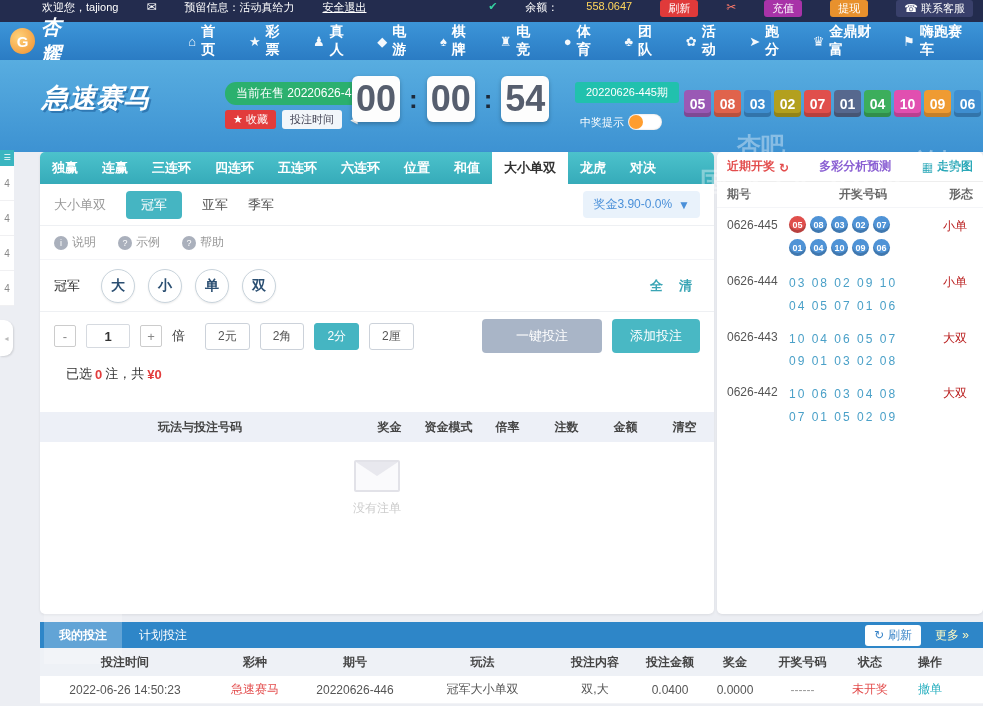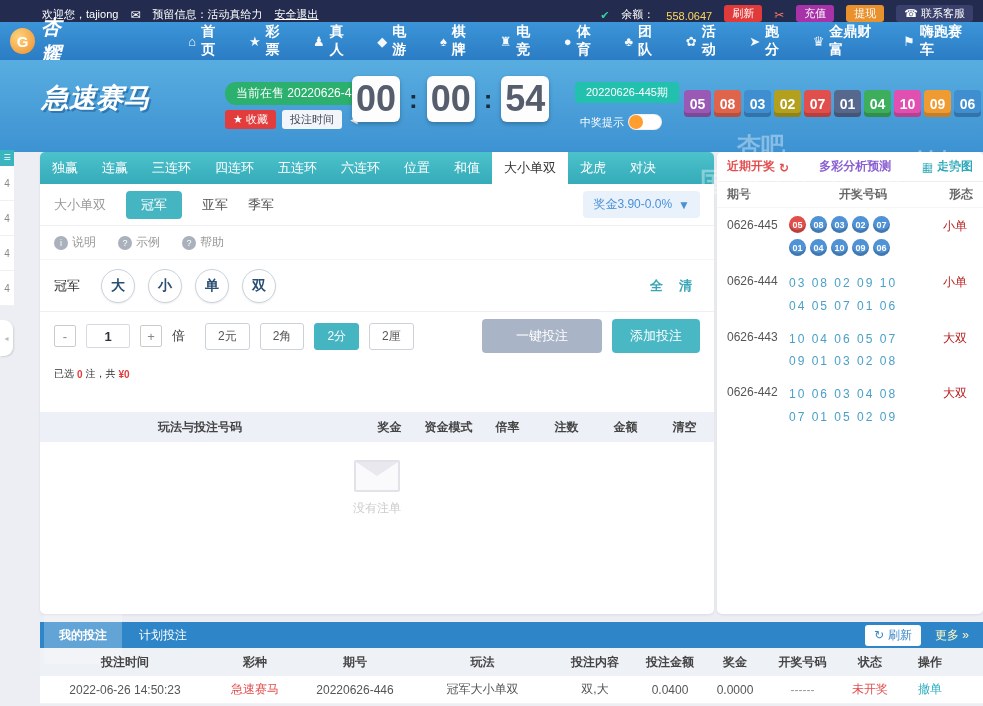--- a/index.html
+++ b/index.html
@@ -2,21 +2,21 @@
 <html><head>
 <meta charset="utf-8">
 <style>
 *{margin:0;padding:0;box-sizing:border-box}
 body{background:#dfe3ea;font-family:"Liberation Sans","DejaVu Sans",sans-serif}
 .screen{position:relative;width:983px;height:706px;background:#eceef3;overflow:hidden;font-size:12px;color:#333}
 [data-interactable="true"]{cursor:pointer}
 i{font-style:normal}
 
 
-.topbar{position:absolute;top:0;left:0;right:0;height:22px;background:#232c4e;color:#fff;display:flex;align-items:flex-end;gap:12px;padding:0 10px 0 42px;font-size:11px}
+.topbar{position:absolute;top:0;left:0;right:0;height:22px;background:#232c4e;color:#fff;display:flex;align-items:flex-start;gap:28px;padding:0 10px 0 42px;font-size:11px}
 .topbar .mail{font-size:12px}
 .topbar .logout{text-decoration:underline}
 .topbar .spacer{flex:1}
 .badge{border-radius:3px;padding:1px 8px;font-size:11px;color:#fff;display:inline-flex;align-items:center;gap:3px}
 .b-refresh{background:#e03a3a}
 .scis{color:#ff7a6a;font-size:12px}
 .b-recharge{background:#a råd}
 .b-recharge{background:#a833a8}
 .b-withdraw{background:#e8912d}
 .b-service{background:#39406b}
@@ -55,21 +55,21 @@
 
 
 .leftrail{position:absolute;left:0;top:150px;width:14px;z-index:3}
 .rail-head{height:16px;background:#3ab5c0;color:#fff;font-size:8px;text-align:center;line-height:16px}
 .rail-item{height:35px;background:#fff;color:#888;font-size:10px;text-align:center;line-height:35px;border-bottom:1px solid #f0f0f2}
 .rail-handle{margin-top:14px;width:13px;height:36px;background:#fff;border-radius:0 9px 9px 0;display:flex;align-items:center;justify-content:center;color:#bbb;font-size:8px;box-shadow:1px 1px 2px rgba(0,0,0,.12)}
 
 
 .mainpanel{position:absolute;left:40px;top:152px;width:674px;height:462px;background:#fff;border-radius:5px;box-shadow:0 1px 3px rgba(0,0,0,.08);overflow:hidden}
 .playtabs{height:32px;background:linear-gradient(#4cc2cc,#36abb9);display:flex}
-.ptab{line-height:32px;padding:0 12px;color:#fff;font-size:13px;font-weight:normal}
+.ptab{line-height:32px;padding:0 12px;color:#fff;font-size:13px;font-weight:bold}
 .ptab.active{background:#fff;color:#333}
 .subrow{height:42px;display:flex;align-items:center;padding:0 14px;gap:20px;border-bottom:1px solid #eef0f3}
 .group{color:#999;font-size:13px}
 .pos{color:#555;font-size:13px}
 .pos.active{background:#45b5c2;color:#fff;border-radius:4px;padding:5px 15px}
 .odds{margin-left:auto;background:#e9f2fb;color:#4a90d9;border-radius:4px;padding:5px 10px;font-size:12px;display:flex;gap:6px;align-items:center}
 .helprow{height:34px;display:flex;align-items:center;gap:22px;padding:0 14px;border-bottom:1px solid #f4f5f8}
 .helpitem{display:flex;align-items:center;gap:4px;color:#999;font-size:12px}
 .hico{width:14px;height:14px;border-radius:50%;background:#aab0bc;color:#fff;font-size:9px;display:flex;align-items:center;justify-content:center}
 .betrow{height:52px;display:flex;align-items:center;padding:0 14px;gap:13px;border-bottom:1px solid #eef0f3}
@@ -78,21 +78,21 @@
 .allclear{margin-left:auto;display:flex;gap:16px;font-size:13px;font-weight:bold;padding-right:8px}
 .all,.clear{color:#3aa5b5}
 .controls{height:48px;display:flex;align-items:center;padding:0 14px;gap:10px}
 .stepbtn{width:22px;height:22px;border:1px solid #ccc;background:#fff;color:#888;font-size:13px;display:flex;align-items:center;justify-content:center;border-radius:2px}
 .mult{width:44px;height:24px;border:1px solid #d6dae0;text-align:center;font-size:13px;font-weight:bold;color:#333;border-radius:2px}
 .bei{color:#333;font-size:13px;margin-right:10px}
 .unit{padding:4px 12px;border:1px solid #ccd2da;border-radius:3px;background:#fff;color:#555;font-size:12px}
 .unit.active{background:#45b5c2;border-color:#45b5c2;color:#fff}
 .quickbet{margin-left:auto;background:#a9b5c7;color:#fff;border-radius:4px;padding:8px 34px;font-size:13px}
 .addbet{background:#49b8c4;color:#fff;border-radius:4px;padding:8px 18px;font-size:13px}
-.selinfo{height:28px;display:flex;align-items:center;padding:0 14px;font-size:10px;gap:3px}
+.selinfo{height:28px;display:flex;align-items:center;padding:0 26px;font-size:13px;gap:3px}
 .selinfo .red{color:#e23c3c;font-weight:bold}
 .bettable{margin-top:24px}
 .bt-head{display:flex;background:#edf0f7;height:30px;align-items:center;font-weight:bold;color:#444;font-size:12px}
 .bt-head span{text-align:center}
 .bt-c1{flex:0 0 320px}
 .bt-c{flex:1}
 .empty{margin-top:18px;display:flex;flex-direction:column;align-items:center;gap:8px}
 .envelope{position:relative;width:46px;height:32px;border:2px solid #e2e2e8;background:#fafafc;border-radius:2px}
 .envelope .flap{position:absolute;left:0;top:0;width:0;height:0;border-left:21px solid transparent;border-right:21px solid transparent;border-top:14px solid #e8e8ee}
 .empty-text{color:#ccc;font-size:12px}

